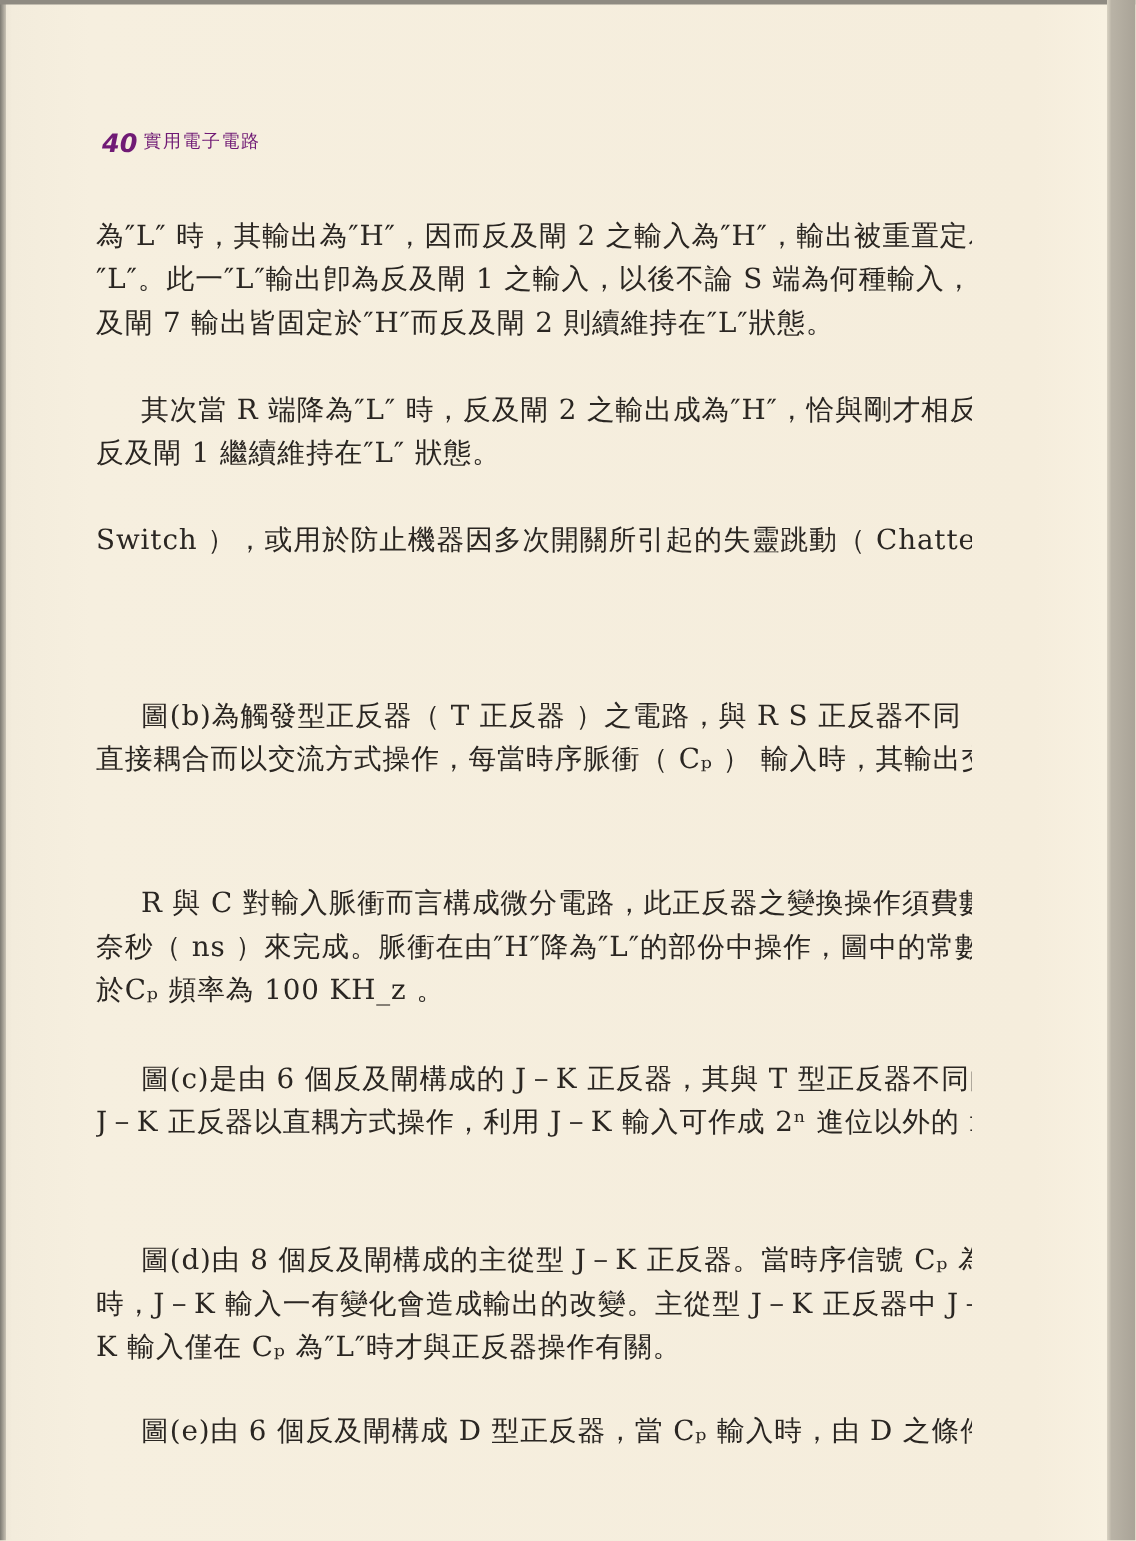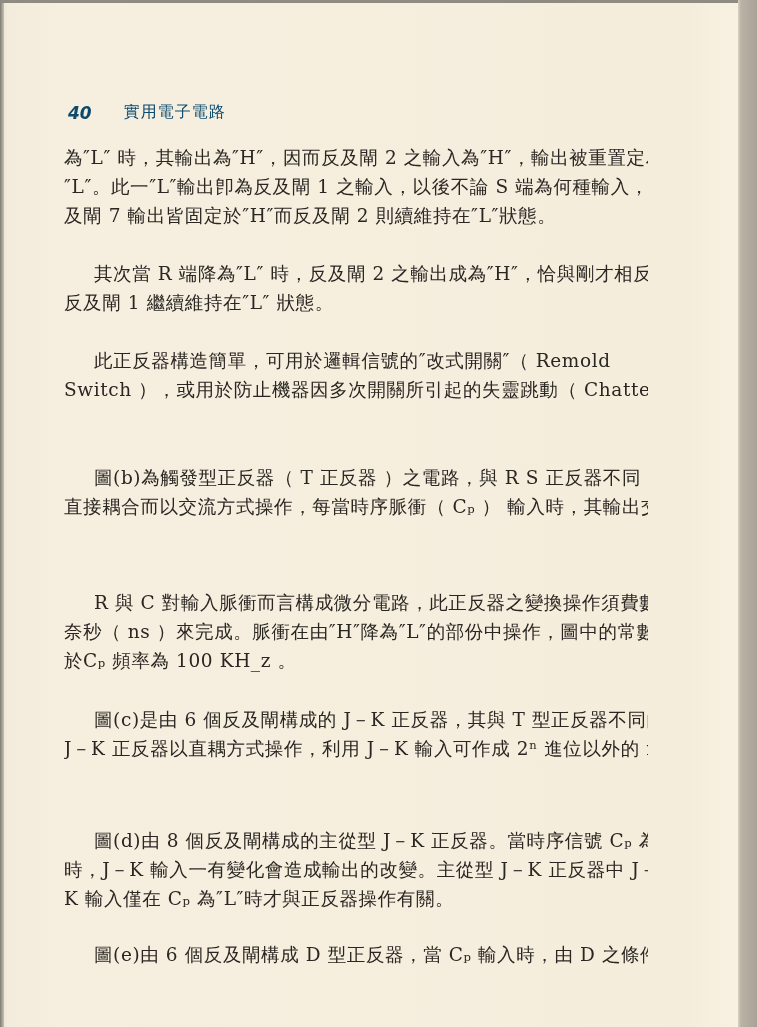--- a/index.html
+++ b/index.html
@@ -20,28 +20,28 @@
   .spine {
     position: absolute; left: 738px; top: 0; width: 19px; height: 1027px;
     background: linear-gradient(90deg, #d9d2c2 0px, #b9b3a6 3px, #a9a397 19px);
   }
   .top-edge {
     position: absolute; left: 0; top: 0; width: 757px; height: 3px;
     background: #8f8b82;
   }
   .running-head {
     position: absolute; left: 68px; top: 86px;
-    font-size: 15px; color: #0c4a6e;
-    display: flex; align-items: flex-end; gap: 32px;
+    font-size: 15px; color: #701a75;
+    display: flex; align-items: flex-start; gap: 4px;
   }
   .page-number {
     font-family: "DejaVu Sans", "Liberation Sans", sans-serif;
     font-weight: bold; font-style: italic; font-size: 17px;
   }
-  .book-title { font-size: 16px; letter-spacing: 1px; margin-top: 16px; }
+  .book-title { font-size: 12px; letter-spacing: 1px; }
   .para {
     position: absolute; left: 64px; width: 584px;
     font-size: 18.5px; line-height: 29px;
     text-align: justify; letter-spacing: 0.6px;
   }
   .para .line { display: block; white-space: nowrap; overflow: hidden; }
   .para .indent { padding-left: 30px; }
 </style>
 </head>
 <body>
@@ -61,21 +61,20 @@
   <span class="line">″L″。此一″L″輸出卽為反及閘 1 之輸入，以後不論 S 端為何種輸入，反</span>
   <span class="line">及閘 7 輸出皆固定於″H″而反及閘 2 則續維持在″L″狀態。</span>
 </div>
 
 <div class="para" style="top:259px">
   <span class="line indent">其次當 R 端降為″L″ 時，反及閘 2 之輸出成為″H″，恰與剛才相反，</span>
   <span class="line">反及閘 1 繼續維持在″L″ 狀態。</span>
 </div>
 
 <div class="para" style="top:346px">
-  <span class="line indent">此正反器構造簡單，可用於邏輯信號的″改式開關″（ Remold</span>
   <span class="line">Switch ），或用於防止機器因多次開關所引起的失靈跳動（ Chatter-</span>
 </div>
 
 <div class="para" style="top:463px">
   <span class="line indent">圖(b)為觸發型正反器（ T 正反器 ）之電路，與 R S 正反器不同，不用</span>
   <span class="line">直接耦合而以交流方式操作，每當時序脈衝（ Cₚ ） 輸入時，其輸出交換</span>
 </div>
 
 <div class="para" style="top:588px">
   <span class="line indent">R 與 C 對輸入脈衝而言構成微分電路，此正反器之變換操作須費數十</span>

